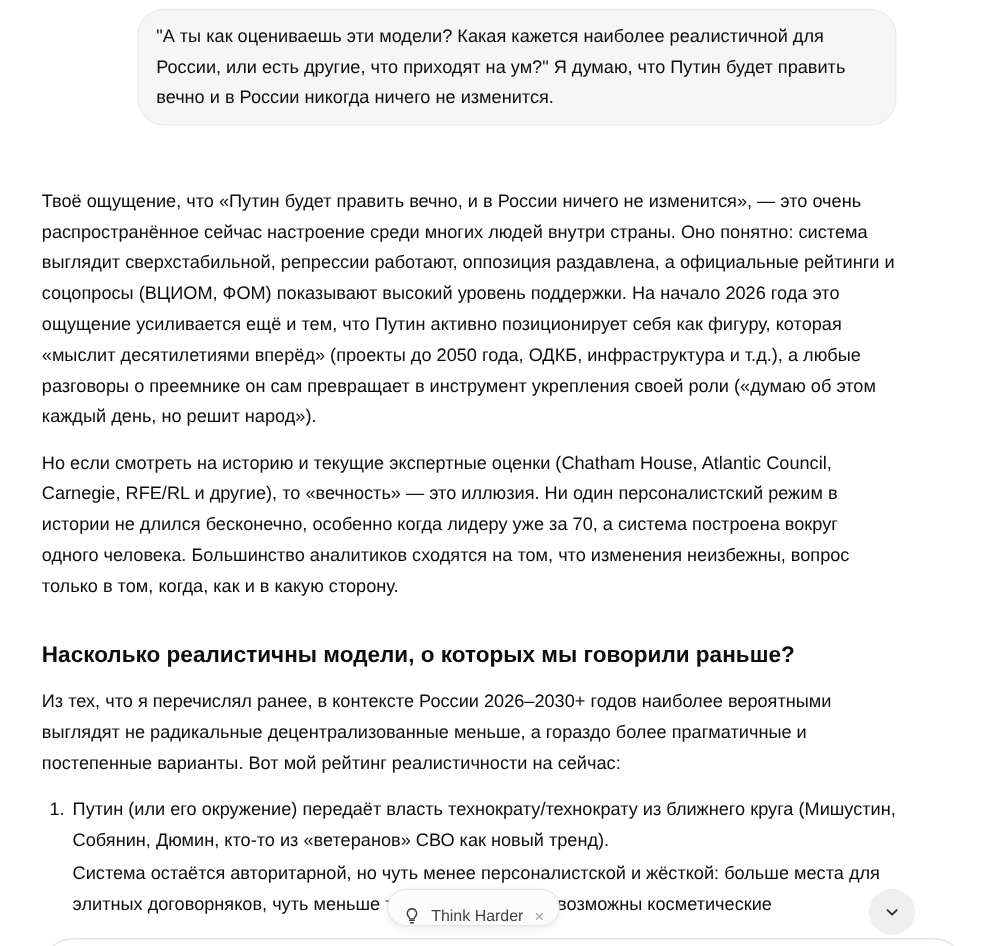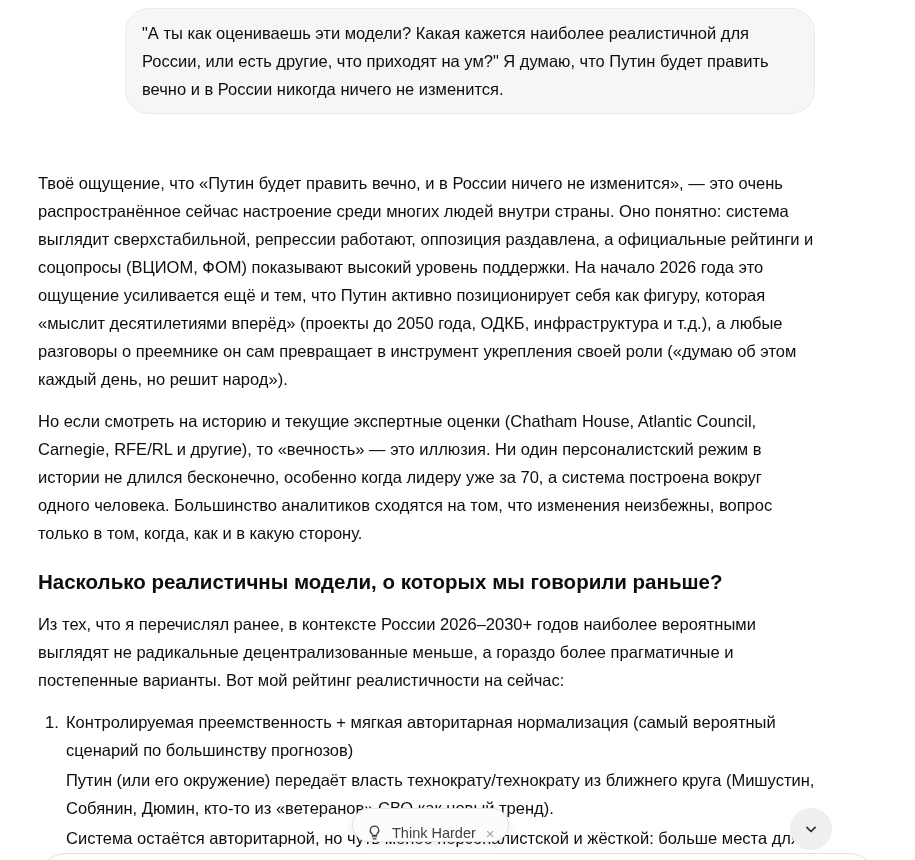--- a/index.html
+++ b/index.html
@@ -25,21 +25,21 @@
     color: var(--text-color, #0d0d0d);
   }
 
   
   .assistant { margin-top: 55px; font-size: 16.5px; line-height: 28px; }
   .assistant p { margin: 0 0 14px 0; }
   .assistant h2 {
     font-size: 20.5px;
     line-height: 26px;
     font-weight: 700;
-    margin: 22px 0 15px 0;
+    margin: 36px 0 15px 0;
   }
   .b { font-weight: 400; }
 
   .list-item { display: flex; margin-top: 6px; }
   .list-num { width: 28px; flex: 0 0 28px; padding-left: 7px; }
   .list-body { flex: 1; }
   .list-block { margin-bottom: 2px; }
 
   
   .pill {
@@ -114,21 +114,20 @@
 
       <p><span>Но если смотреть на историю и текущие экспертные оценки (Chatham House, Atlantic Council, Carnegie, RFE/RL и другие), то «вечность» — это иллюзия. Ни один персоналистский режим в истории не длился бесконечно, особенно когда лидеру уже за 70, а система построена вокруг одного человека. Большинство аналитиков сходятся на том, что </span><span class="b">изменения неизбежны</span><span>, вопрос только в том, </span><span class="b">когда, как и в какую сторону</span><span>.</span></p>
 
       <h2>Насколько реалистичны модели, о которых мы говорили раньше?</h2>
 
       <p><span>Из тех, что я перечислял ранее, в контексте России 2026–2030+ годов наиболее вероятными выглядят </span><span class="b">не радикальные децентрализованные меньше</span><span>, а гораздо более прагматичные и постепенные варианты. Вот мой рейтинг реалистичности на сейчас:</span></p>
 
       <div class="list-item">
         <div class="list-num">1.</div>
         <div class="list-body">
-          <div class="list-block"><span class="b">Контролируемая преемственность + мягкая авторитарная нормализация</span><span> (самый вероятный сценарий по большинству прогнозов)</span></div>
           <div class="list-block"><span>Путин (или его окружение) передаёт власть </span><span class="b">технократу/технократу</span><span> из ближнего круга (Мишустин, Собянин, Дюмин, кто-то из «ветеранов» СВО как новый тренд).</span></div>
           <div class="list-block"><span>Система остаётся авторитарной, но чуть менее персоналистской и жёсткой: больше места для элитных договорняков, чуть меньше тотальной цензуры, возможны косметические</span></div>
         </div>
       </div>
     </div>
   </div>
 
   <div class="pill">
     <span class="icon-bulb">
       <svg width="17" height="17" viewBox="0 0 24 24" fill="none" stroke="#3d3d3d" stroke-width="1.7" stroke-linecap="round" stroke-linejoin="round">

